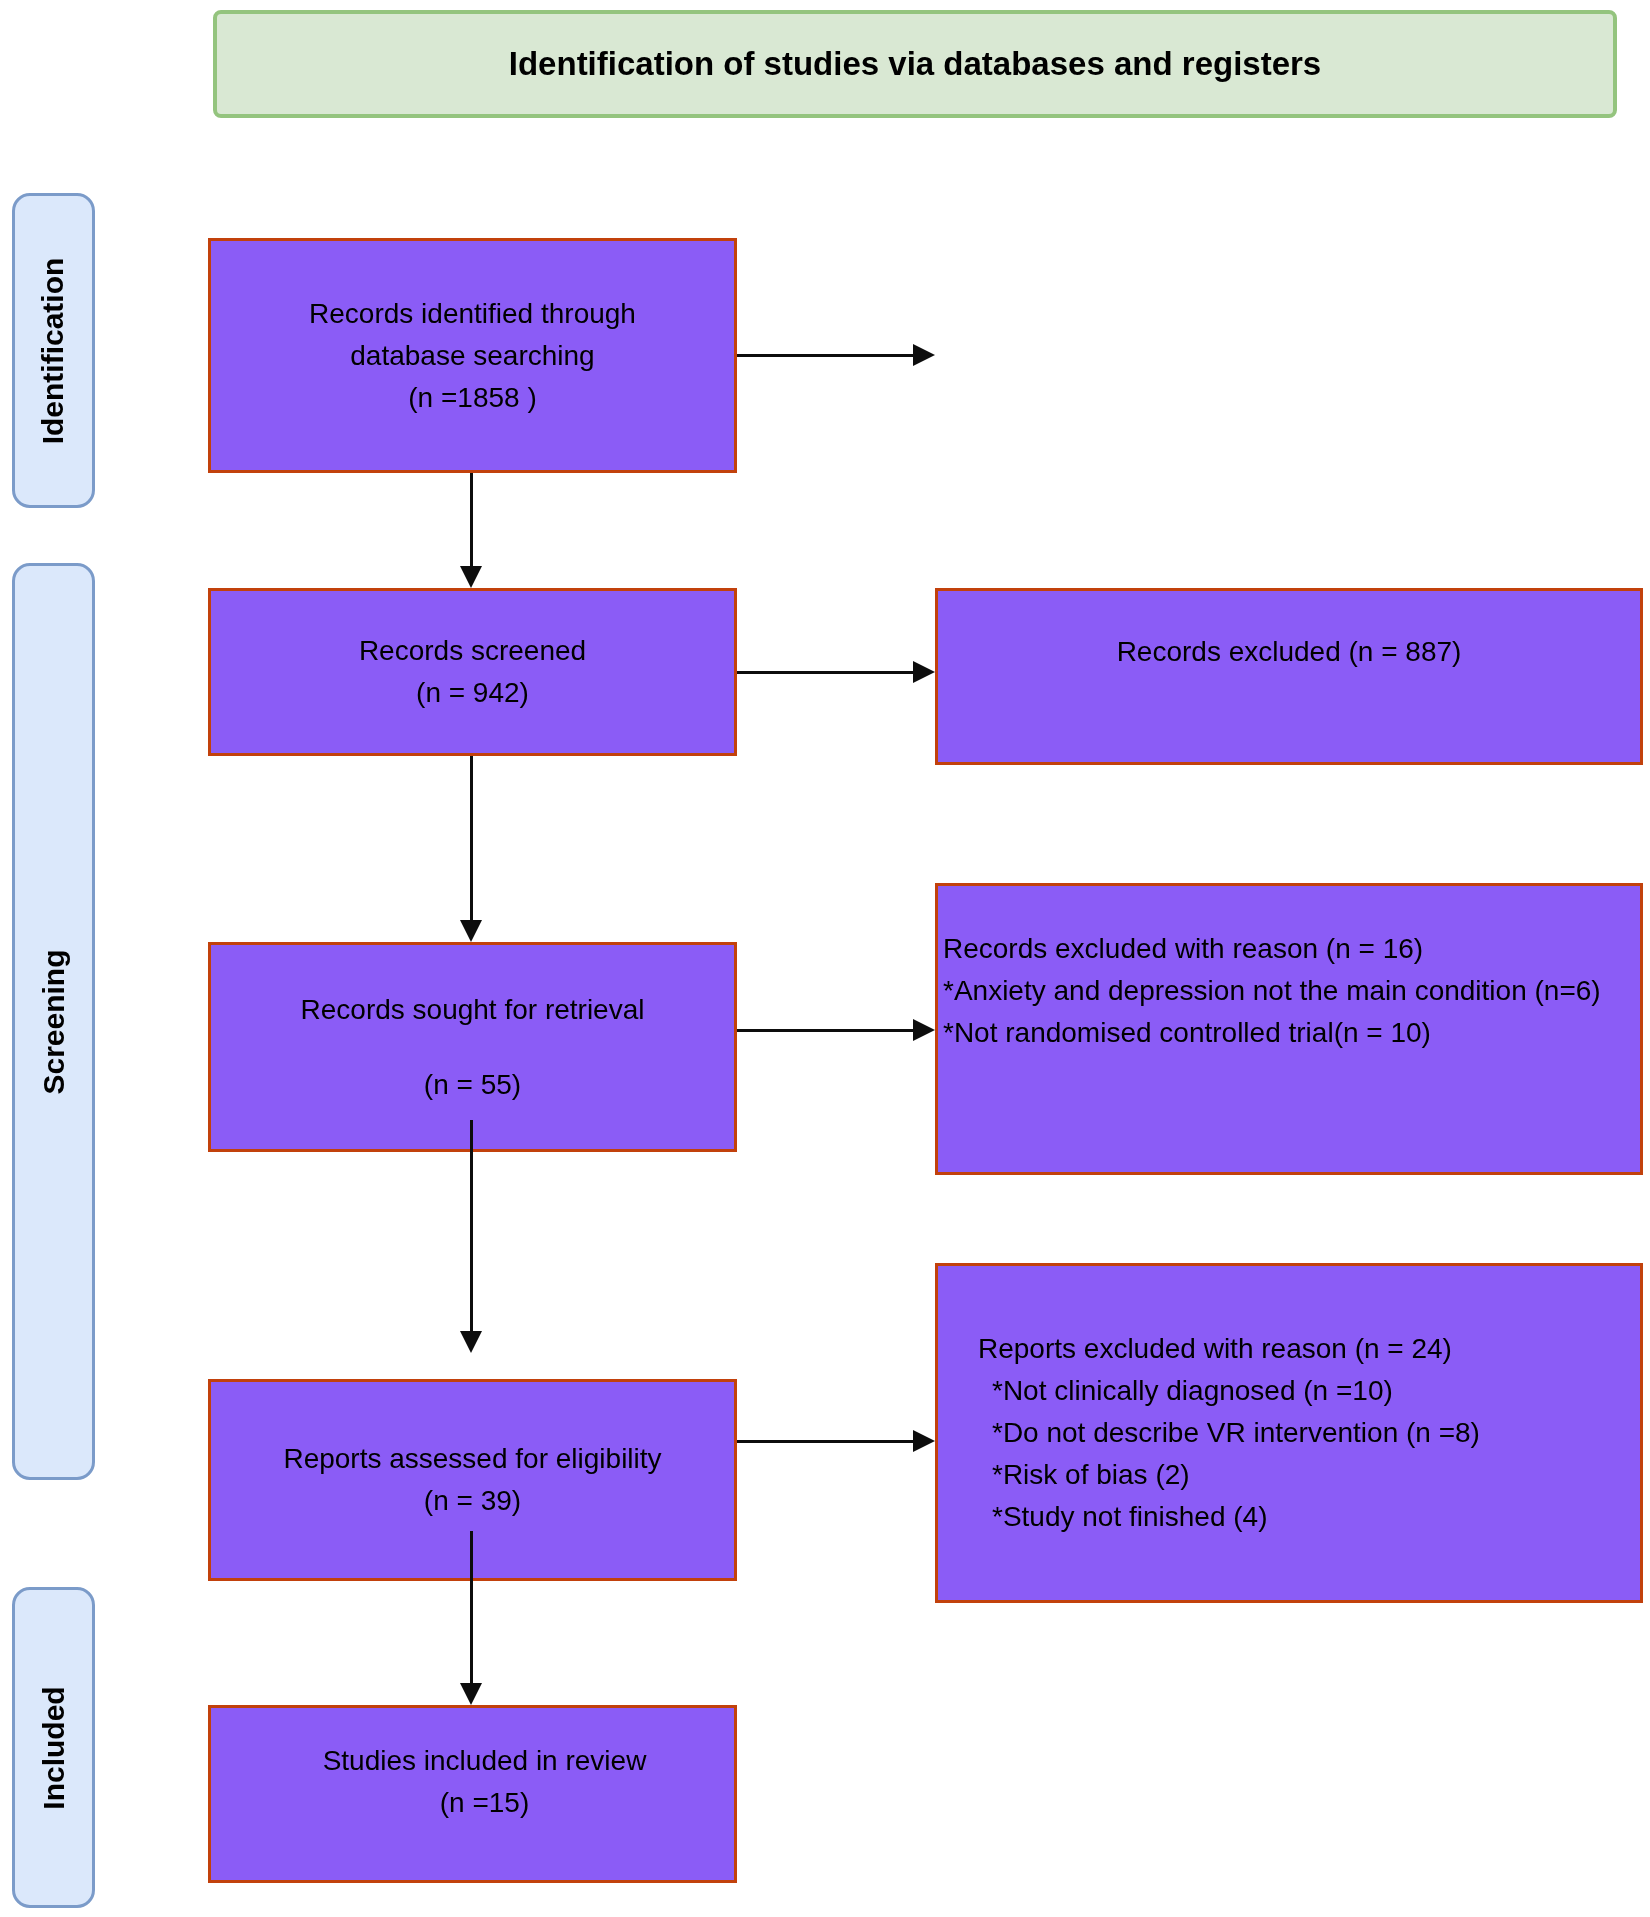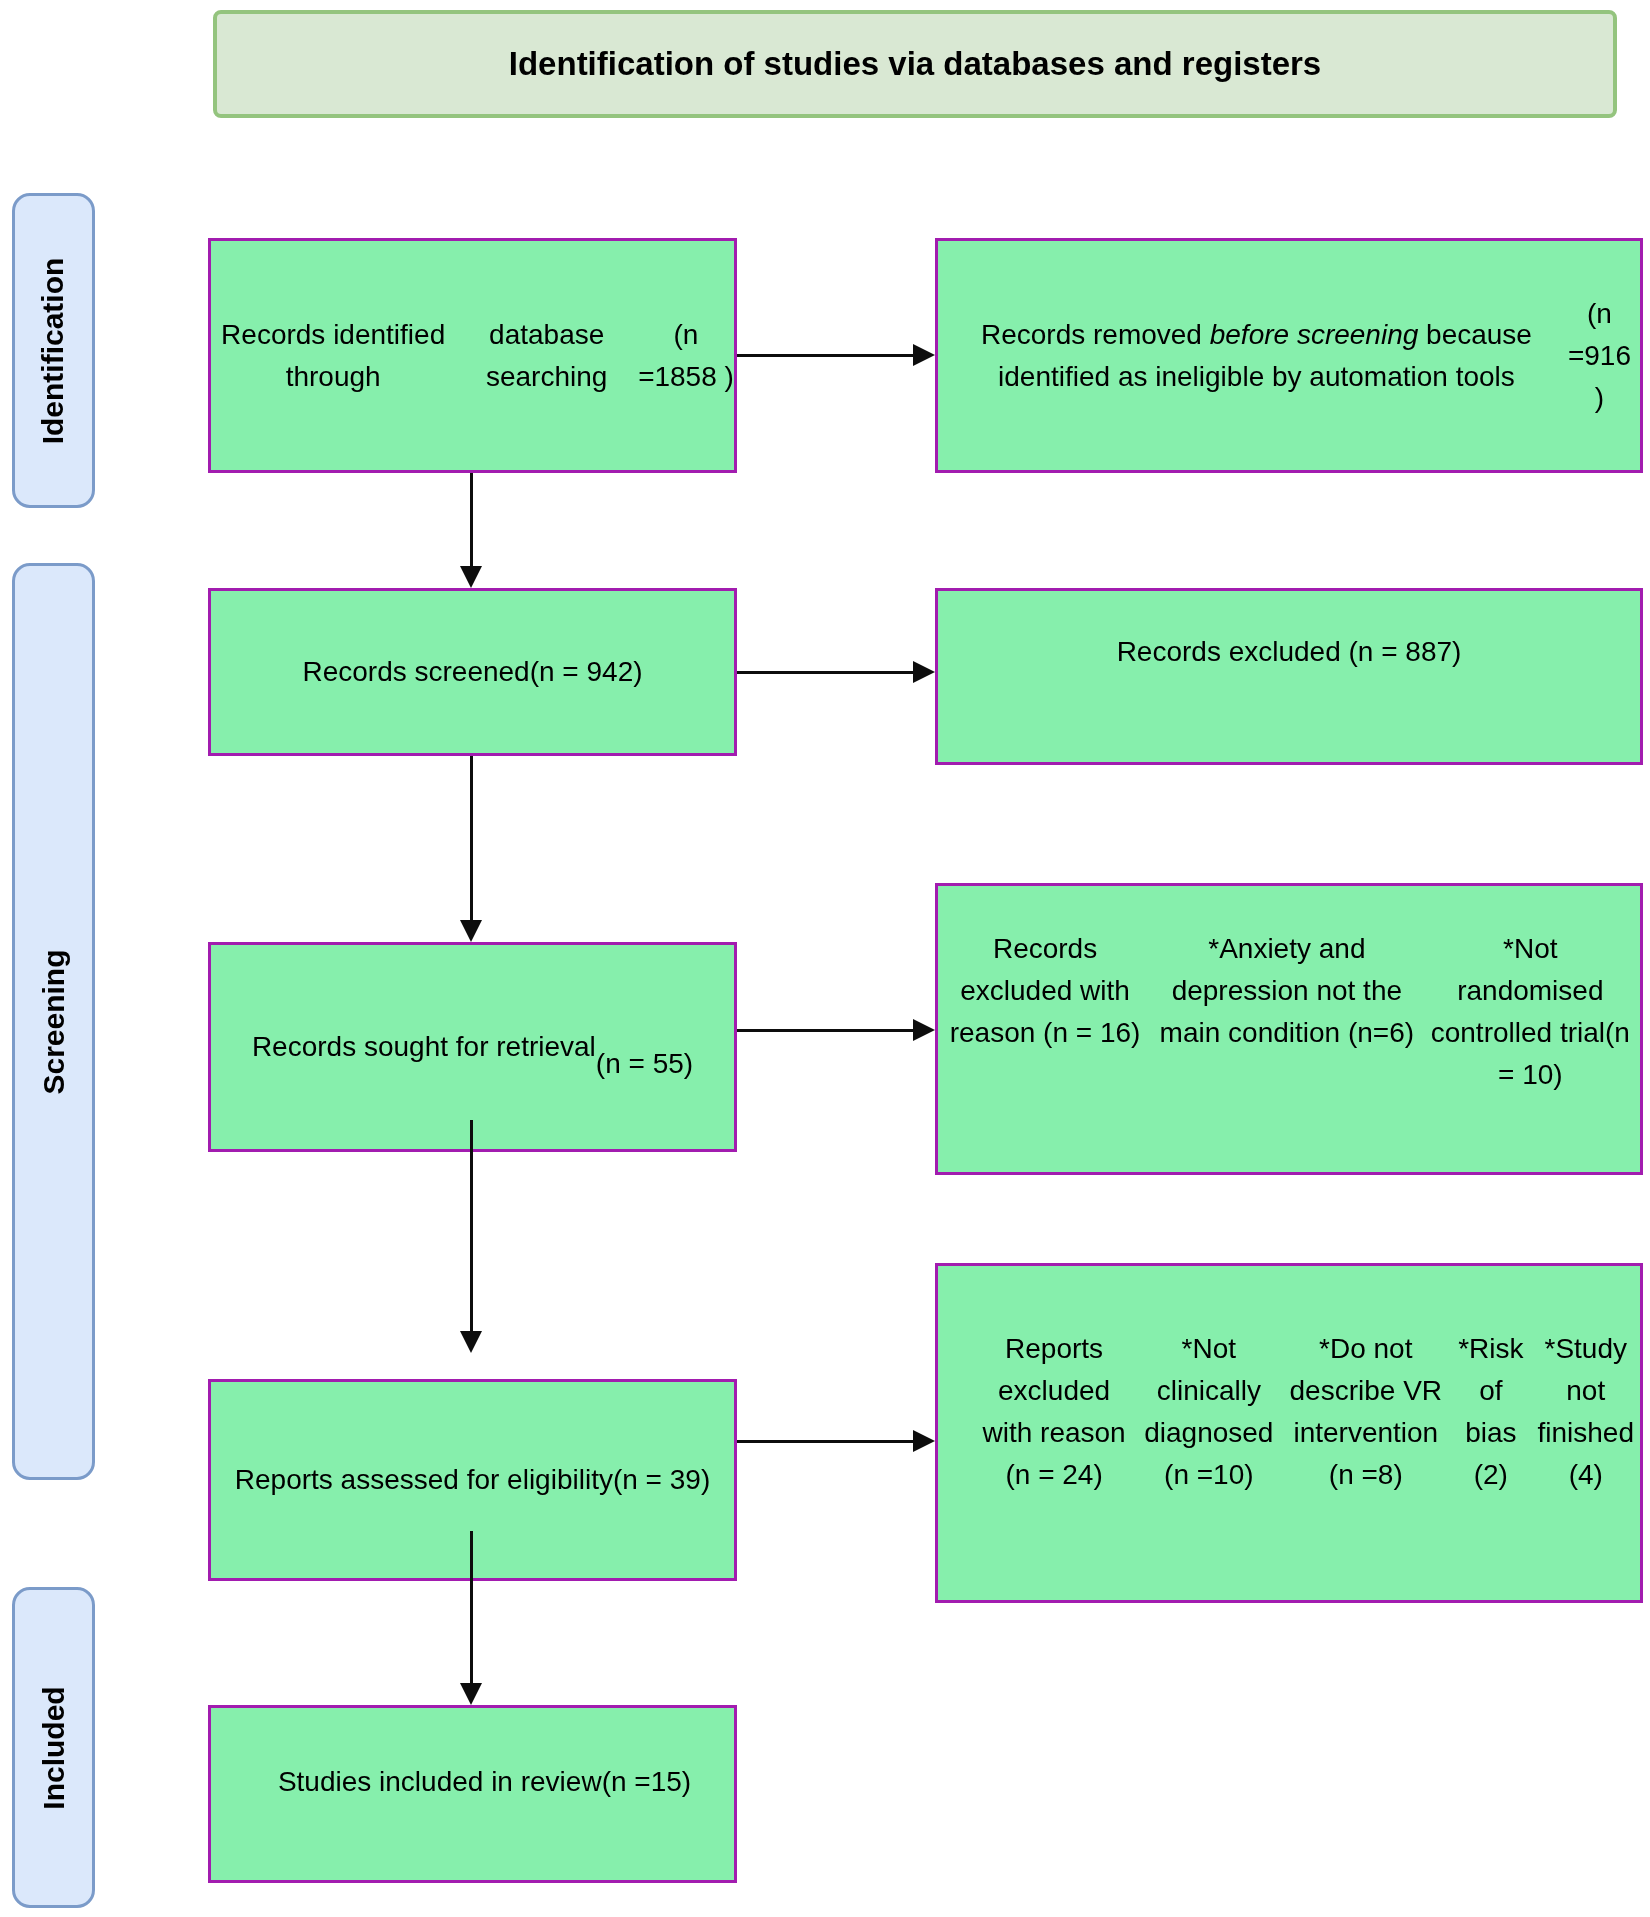--- a/index.html
+++ b/index.html
@@ -41,25 +41,25 @@
     white-space: nowrap;
     font-size: 30px; font-weight: bold;
   }
   .phase-identification { top: 193px; height: 315px; }
   .phase-screening      { top: 563px; height: 917px; }
   .phase-included       { top: 1587px; height: 321px; }
 
   
   .fbox {
     position: absolute;
-    background: #86efac;
-    border: 3px solid #a21caf;
+    background: #8b5cf6;
+    border: 3px solid #c2410c;
     font-size: 28px;
     line-height: 42px;
-    display: flex; flex-direction: row; justify-content: center;
+    display: flex; flex-direction: column; justify-content: center;
   }
   .fbox.center { align-items: center; text-align: center; }
   .fbox.left   { align-items: flex-start; text-align: center; }
 
   .box-l { left: 208px; width: 529px; }
   .box-r { left: 935px; width: 708px; }
 
   .box-records-identified { top: 238px;  height: 235px; }
   .box-records-removed    { top: 238px;  height: 235px; padding: 0 8px; }
   .box-records-screened   { top: 588px;  height: 168px; }
@@ -142,26 +142,20 @@
   <div class="phase-label phase-included">
     <span>Included</span>
   </div>
 
   <div class="fbox box-l center box-records-identified">
     <div>Records identified through</div>
     <div>database searching</div>
     <div>(n =1858 )</div>
   </div>
 
-  <div class="fbox box-r center box-records-removed">
-    <div>
-      <span>Records removed </span><em>before screening</em><span> because identified as ineligible by automation tools</span>
-    </div>
-    <div>(n =916 )</div>
-  </div>
 
   <div class="fbox box-l center box-records-screened">
     <div>Records screened</div>
     <div>(n = 942)</div>
   </div>
 
   <div class="fbox box-r center box-records-excluded">
     <div>Records excluded (n = 887)</div>
   </div>
 

